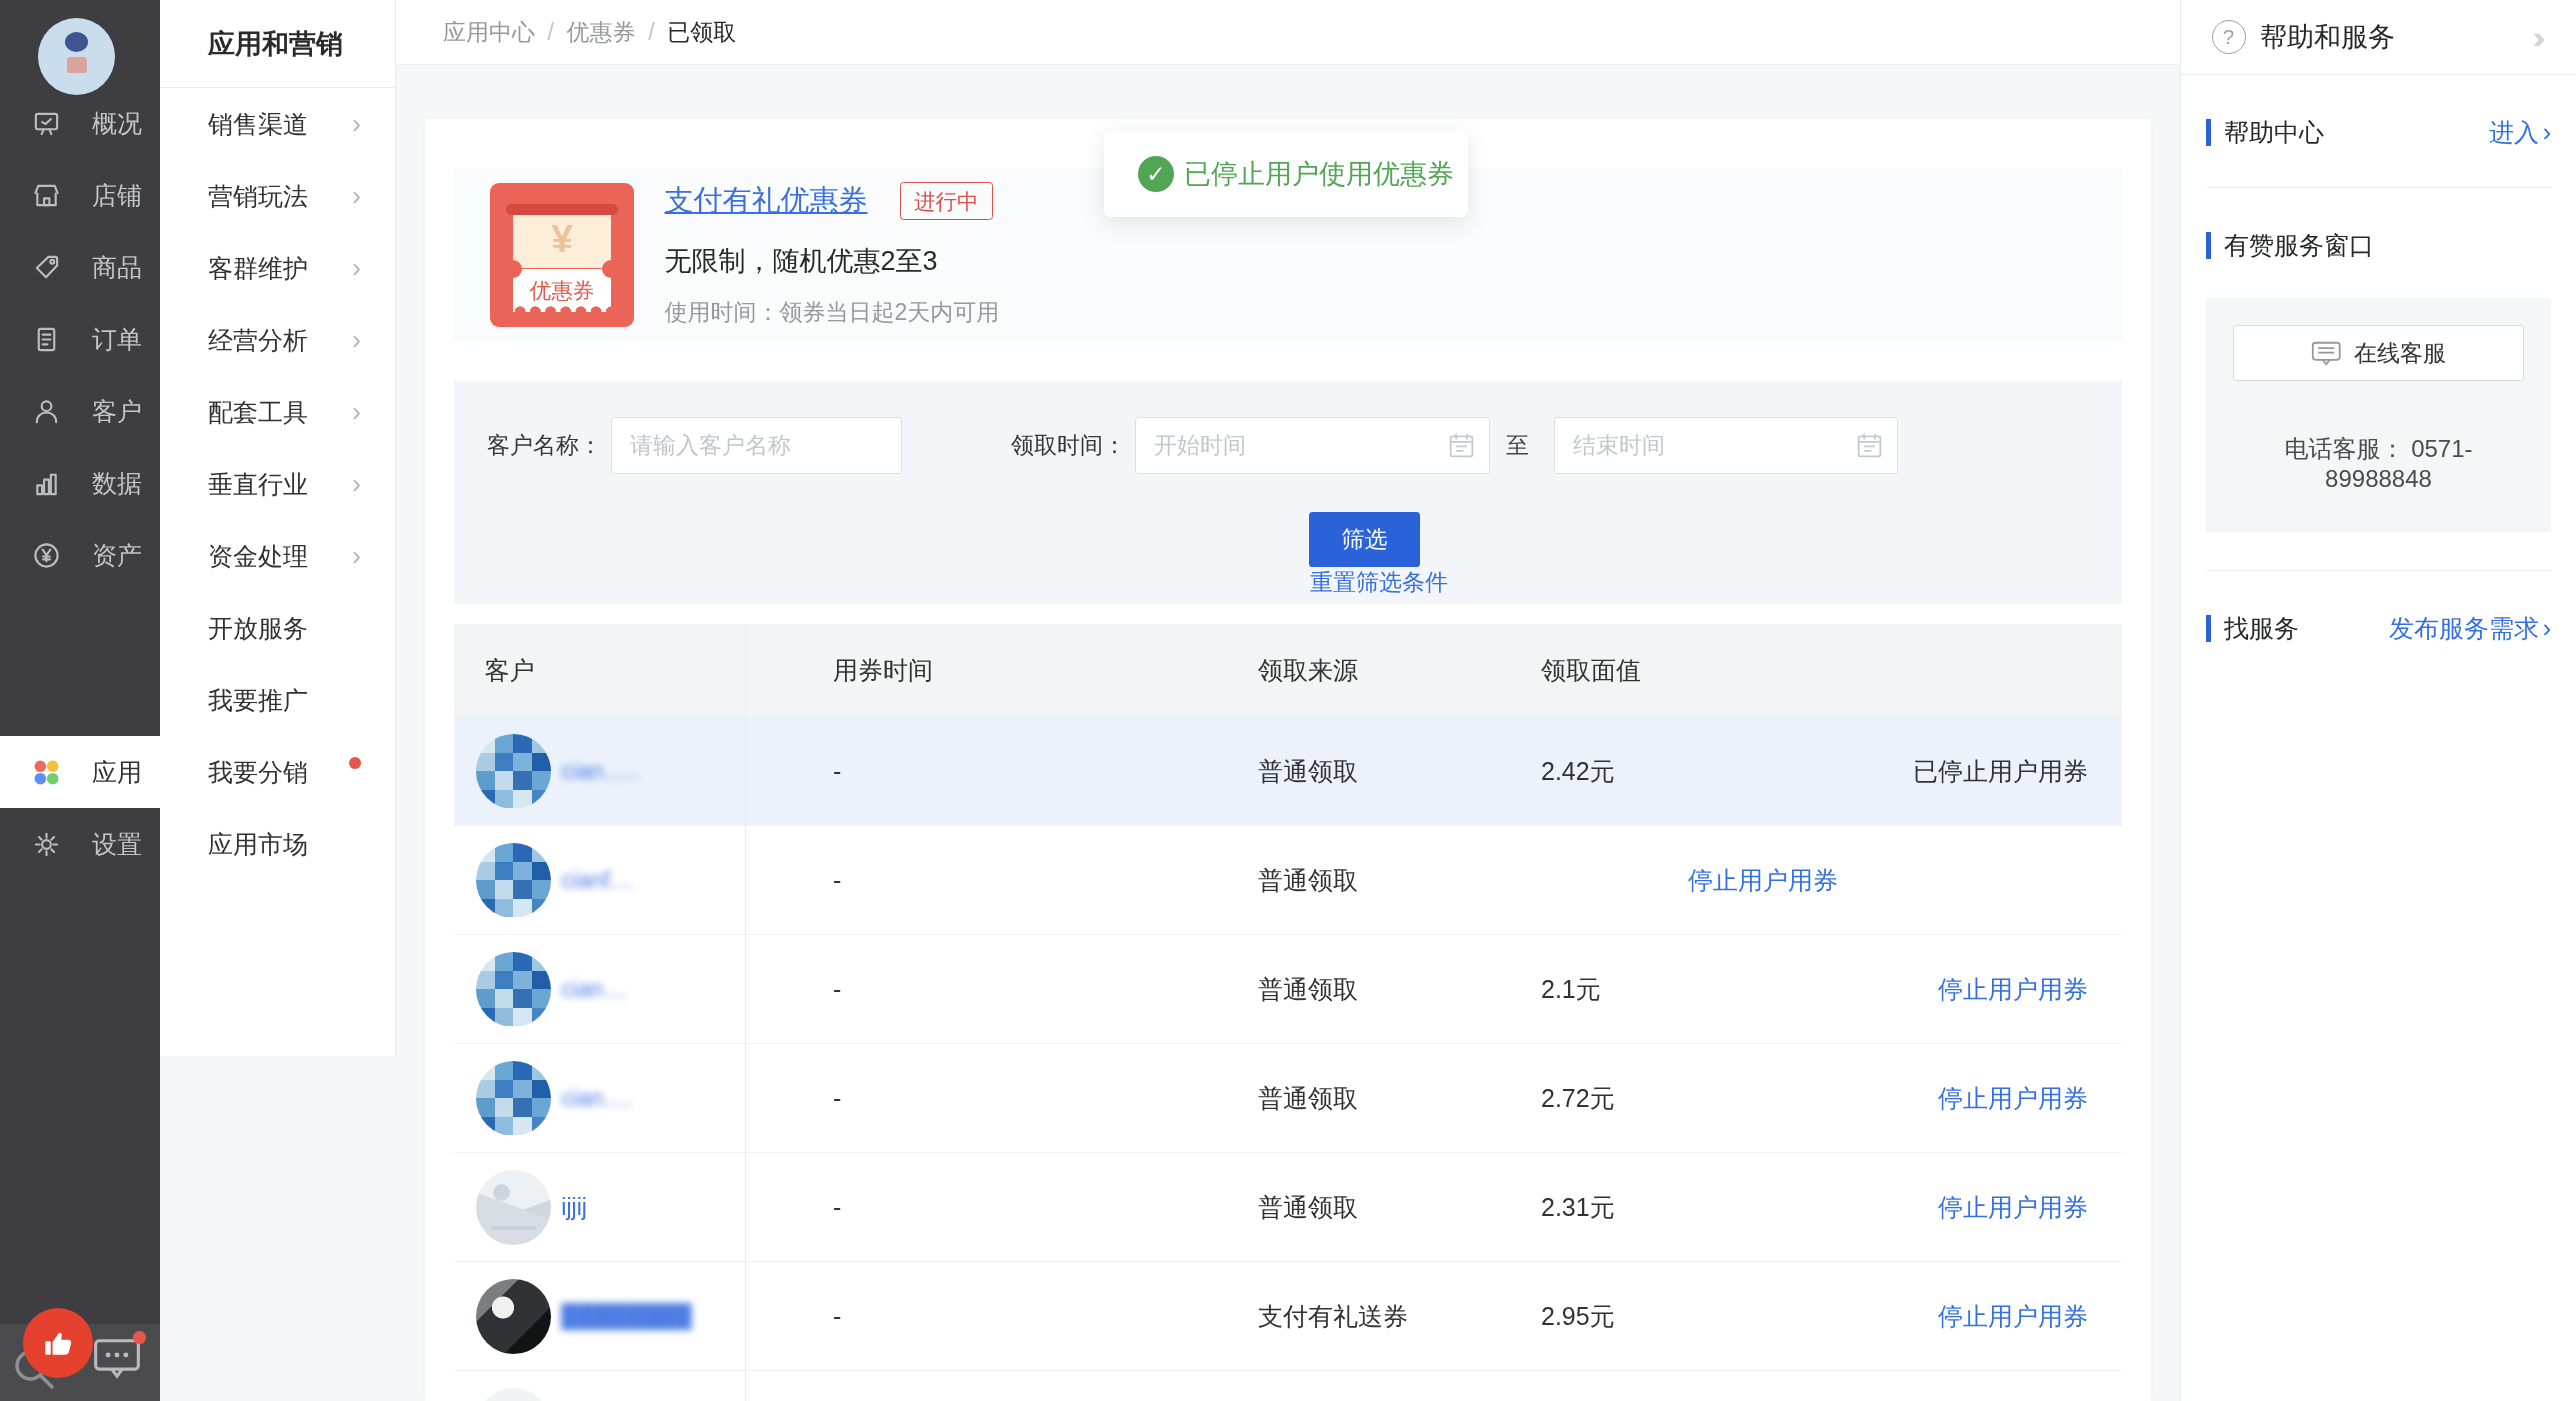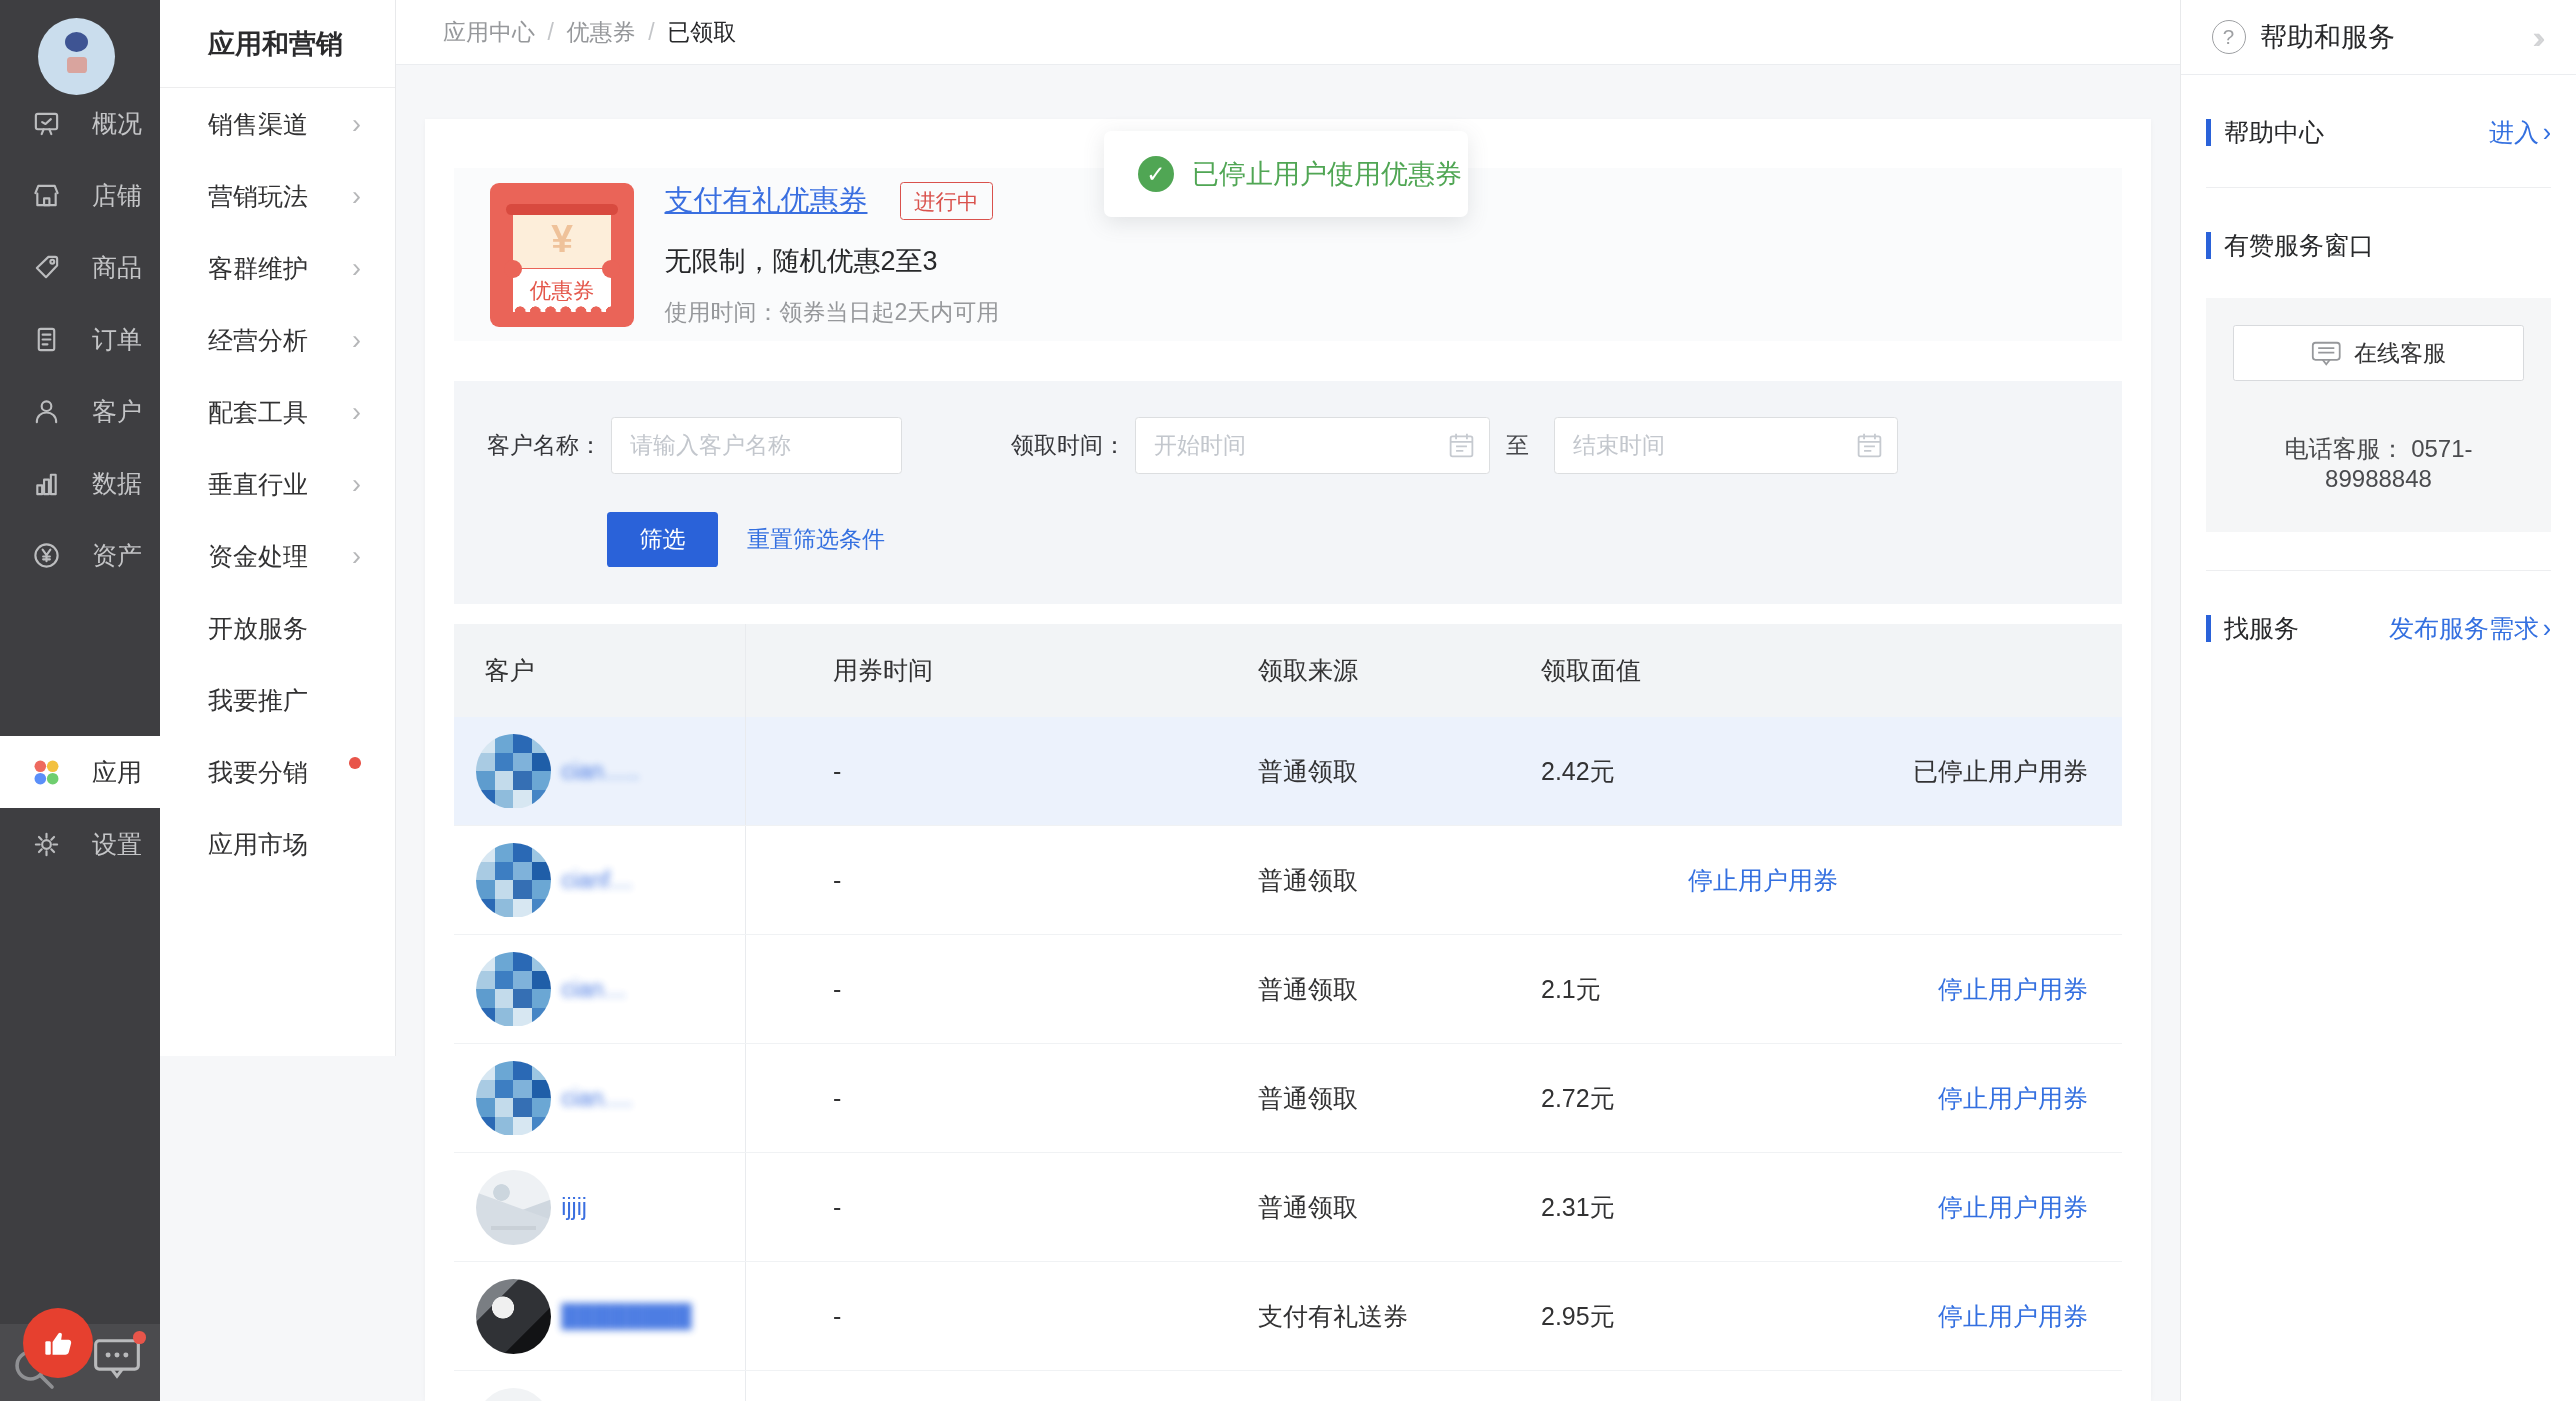--- a/index.html
+++ b/index.html
@@ -70,21 +70,21 @@
   .f-input{width:291px;height:57px;box-sizing:border-box;border:0.9px solid #dcdee0;border-radius:3.6px;background:#fff;
     padding:0 18px;font-size:23px;color:#323233;margin-left:9px;outline:none;
     font-family:"Liberation Sans","DejaVu Sans",sans-serif;}
   .f-input::placeholder{color:#c3c7cd;}
   .date-wrap{position:relative;margin-left:9px;}
   .date-wrap .f-input{width:355px;margin-left:0;padding-right:54px;}
   .date-wrap.end .f-input{width:344px;}
   .cal-ic{position:absolute;right:14.4px;top:14.4px;width:29px;height:29px;stroke:#c6cad0;fill:none;stroke-width:2;}
   .f-time{margin-left:109px;}
   .f-to{margin:0 16px;color:#45464a;font-size:23px;}
-  .filter-actions{margin-top:38px;margin-left:120px;display:flex;align-items:center;}
+  .filter-actions{margin-top:38px;margin-left:120px;display:flex;align-items:center;flex-direction:column;}
   .btn-filter{width:111px;height:55px;background:#2a62d9;color:#fff;border:none;border-radius:3.6px;font-size:23px;cursor:pointer;
     font-family:"Liberation Sans","DejaVu Sans",sans-serif;}
   .link-reset{margin-left:29px;color:#3470e0;font-size:23px;cursor:pointer;}
   
   .table{margin-top:20px;}
   .thead,.trow{display:grid;grid-template-columns:292px 489px 278px 359px 1fr;align-items:stretch;}
   .thead{background:#f2f4f6;height:93px;font-weight:500;color:#27282a;}
   .trow{height:108px;border-bottom:0.9px solid #f0f2f4;background:#fff;}
   .trow.highlight{background:#ecf2fc;}
   .trow.partial{border-bottom:none;}
@@ -132,21 +132,21 @@
   .btn-online{width:100%;height:56px;background:#fff;border:0.9px solid #d8dadd;border-radius:2.7px;
     display:flex;align-items:center;justify-content:center;gap:12.6px;font-size:23px;color:#323233;cursor:pointer;
     font-family:"Liberation Sans","DejaVu Sans",sans-serif;}
   .chat-ic{width:30.5px;height:27px;stroke:#96989b;fill:none;stroke-width:2;}
   .phone{margin-top:52px;text-align:center;font-size:24px;color:#4a4b4e;}
   
   .toast{position:absolute;left:1104px;top:131px;width:364px;height:86px;background:#fff;border-radius:7.2px;
     box-shadow:0 5.4px 21.5px rgba(100,105,115,.16);display:flex;align-items:center;padding-left:34px;box-sizing:border-box;z-index:20;}
   .toast-check{width:36px;height:36px;border-radius:50%;background:#50a654;color:#fff;font-size:23px;font-weight:bold;
     display:flex;align-items:center;justify-content:center;flex:none;}
-  .toast-text{margin-left:18px;font-size:27px;color:#50a654;}
+  .toast-text{margin-left:10px;font-size:27px;color:#50a654;}
   .hidden-defs{position:absolute;width:0;height:0;overflow:hidden;}
 </style>
 </head>
 <body>
 
 <svg class="hidden-defs" xmlns="http://www.w3.org/2000/svg">
   <symbol id="overview-icon" viewBox="0 0 30 30">
     <rect x="4" y="5" width="22" height="16" rx="2"></rect>
     <path d="M10.5 13.5 L14 15.5 L19.5 10.5"></path>
     <path d="M12 21 L10 26 M18 21 L20 26"></path>

